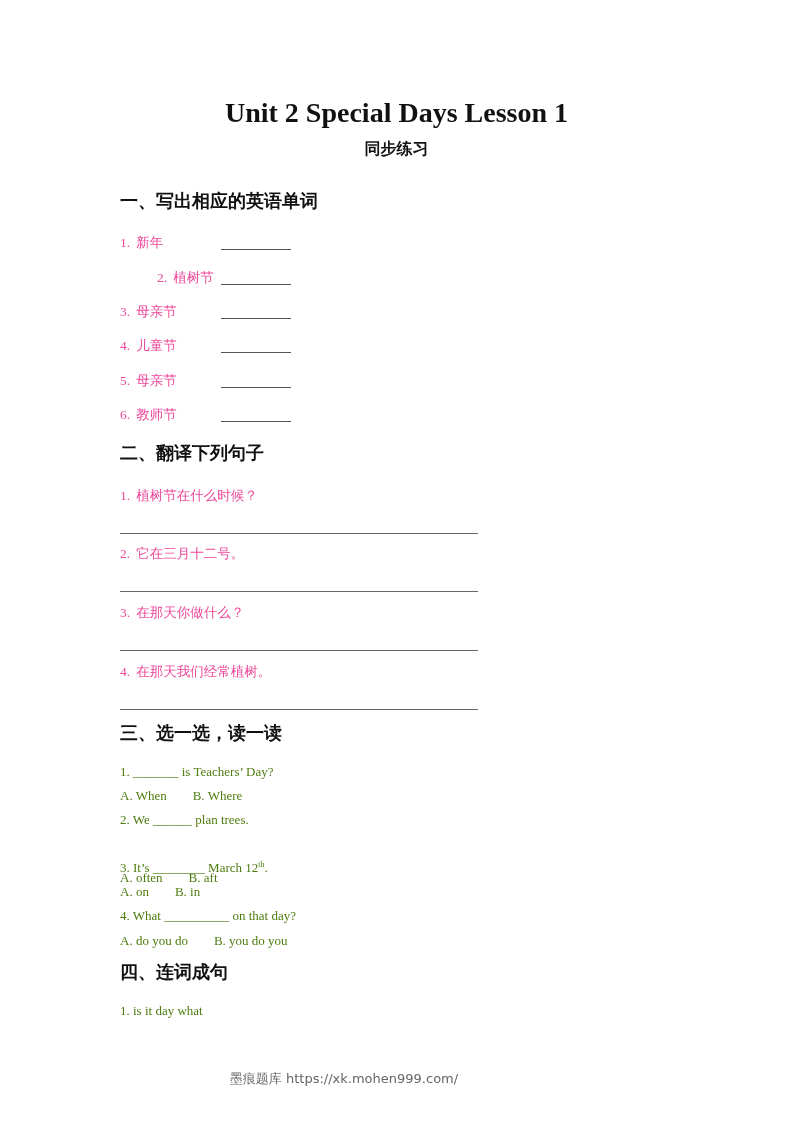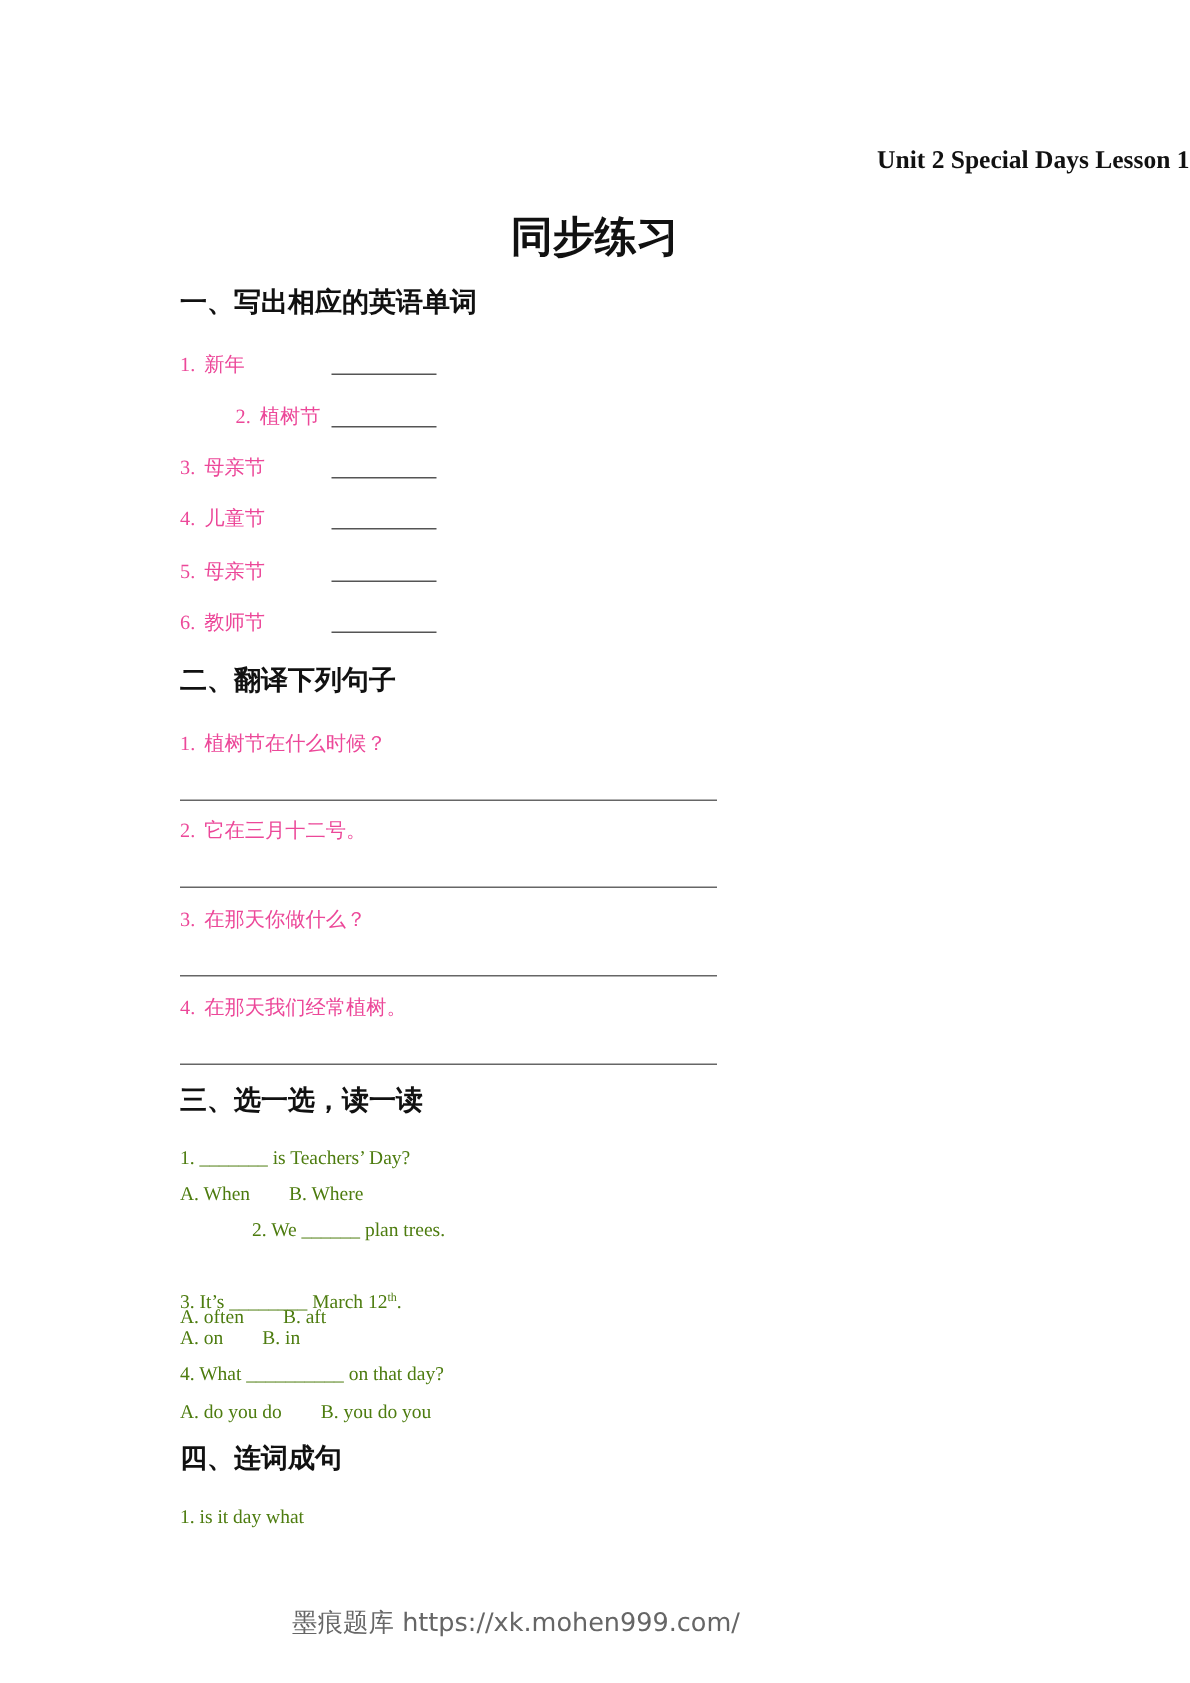--- a/index.html
+++ b/index.html
@@ -1,30 +1,30 @@
 <!DOCTYPE html>
 <html><head>
   <meta charset="utf-8">
   <style>
     html, body { margin: 0; padding: 0; background: #ffffff; }
     body { width: 793px; height: 1122px; position: relative; overflow: hidden; color: #111; }
     .serif { font-family: "Liberation Serif", "DejaVu Serif", serif; }
     .sans { font-family: "DejaVu Sans", "Liberation Sans", sans-serif; }
     .abs { position: absolute; white-space: nowrap; text-align: right; }
-    .title-en { left: 0; width: 793px; top: 97px; font-size: 17px; font-weight: bold; }
-    .title-cn { left: 0; width: 793px; text-align: center; top: 139px; font-size: 28px; font-weight: bold; }
+    .title-en { left: 0; width: 793px; text-align: center; top: 97px; font-size: 28px; font-weight: bold; }
+    .title-cn { left: 0; width: 793px; text-align: center; top: 139px; font-size: 16px; font-weight: bold; }
     .section { left: 120px; font-size: 18px; font-weight: bold; }
     .item { font-size: 13.5px; color: #ec4899; }
     .num { font-family: "Liberation Serif", serif; font-size: 13.5px; margin-right: 6px; }
     .blank-short { display: inline-block; width: 70px; border-bottom: 1px solid #555; height: 1px; position: absolute; }
     .rule { position: absolute; left: 120px; width: 358px; height: 0; border-top: 1.2px solid #666; }
     .en { font-family: "Liberation Serif", serif; font-size: 13px; color: #4d7c0f; }
     .gap { display: inline-block; width: 26px; }
     sup { font-size: 8px; vertical-align: 5px; }
-    .footer { left: 0; width: 688px; text-align: center; top: 1070px; font-size: 17px; color: #666; }
+    .footer { left: 0; width: 688px; text-align: center; top: 1070px; font-size: 13px; color: #666; }
   </style>
 </head>
 <body>
 
 <div>
 
   <div class="abs serif title-en">Unit 2 Special Days Lesson 1</div>
   <div class="abs sans title-cn">同步练习</div>
 
   <div class="abs sans section" style="top:189px;">一、写出相应的英语单词</div>
@@ -83,21 +83,21 @@
 
   <div class="abs sans section" style="top:721px;">三、选一选，读一读</div>
 
   <div class="abs en" style="left:120px; top:764px;">
     <span>1. _______ is Teachers’ Day?</span>
   </div>
   <div class="abs en" style="left:120px; top:788px;">
     <span>A. When</span><span class="gap"></span><span>B. Where</span>
   </div>
 
-  <div class="abs en" style="left:120px; top:812px;margin-left:48px;">
+  <div class="abs en" style="left:120px; top:812px;">
     <span>2. We ______ plan trees.</span>
   </div>
   <div class="abs en" style="left:120px; top:836px;margin-top:34px;">
     <span>A. often</span><span class="gap"></span><span>B. aft</span>
   </div>
 
   <div class="abs en" style="left:120px; top:860px;">
     <span>3. It’s ________ March 12</span><sup>th</sup><span>.</span>
   </div>
   <div class="abs en" style="left:120px; top:884px;">

